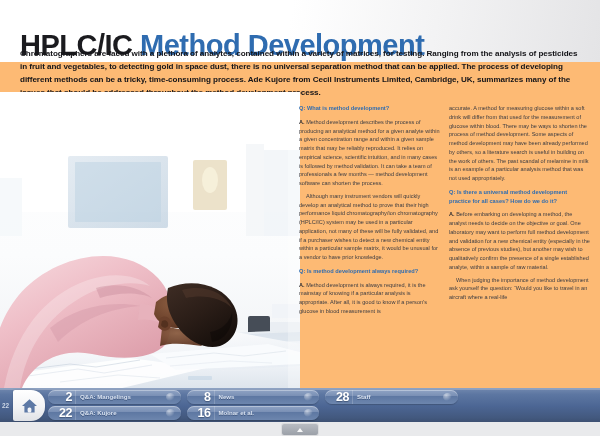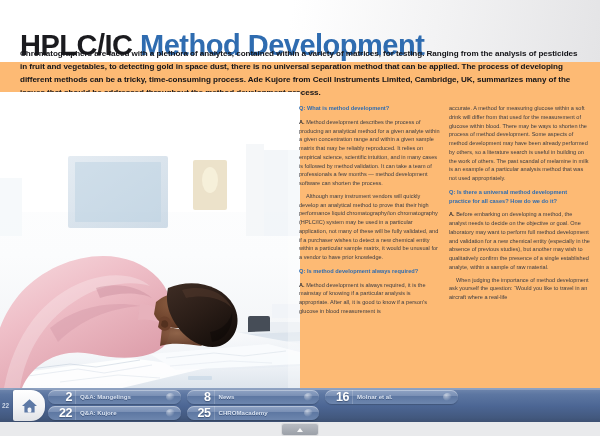--- a/index.html
+++ b/index.html
@@ -305,26 +305,26 @@
       </a>
       <a class="navbtn">
         <span class="num">22</span>
         <span class="lbl">Q&amp;A: Kujore</span>
       </a>
       <a class="navbtn">
         <span class="num">8</span>
         <span class="lbl">News</span>
       </a>
       <a class="navbtn">
-        <span class="num">25</span>
-        <span class="lbl">CHROMacademy</span>
-      </a>
-      <a class="navbtn">
         <span class="num">16</span>
         <span class="lbl">Molnar et al.</span>
+      </a>
+      <a class="navbtn">
+        <span class="num">28</span>
+        <span class="lbl">Staff</span>
       </a>
     </div>
   </div>
 
   <div class="below-nav"></div>
   <div class="pulltab">
     <span class="caret"></span>
   </div>
 
 </div>

